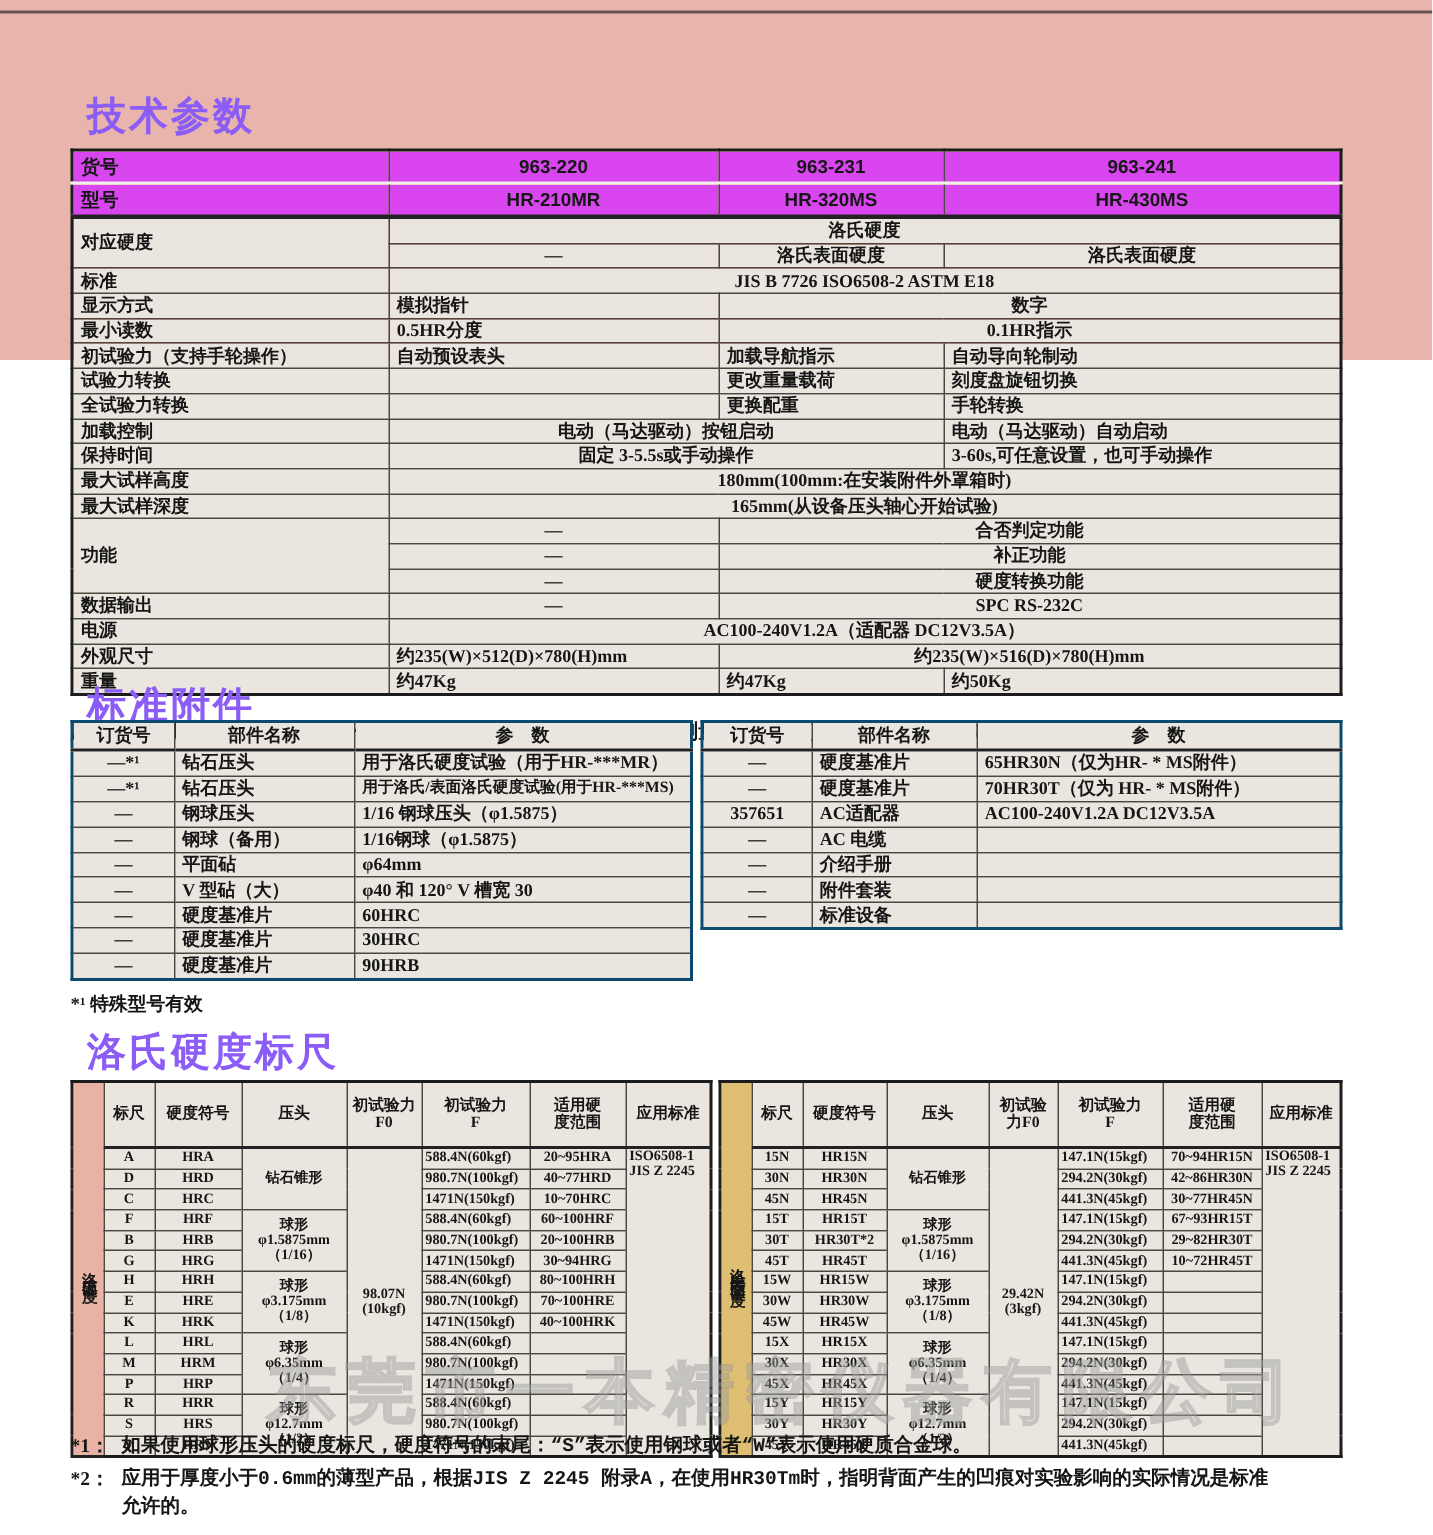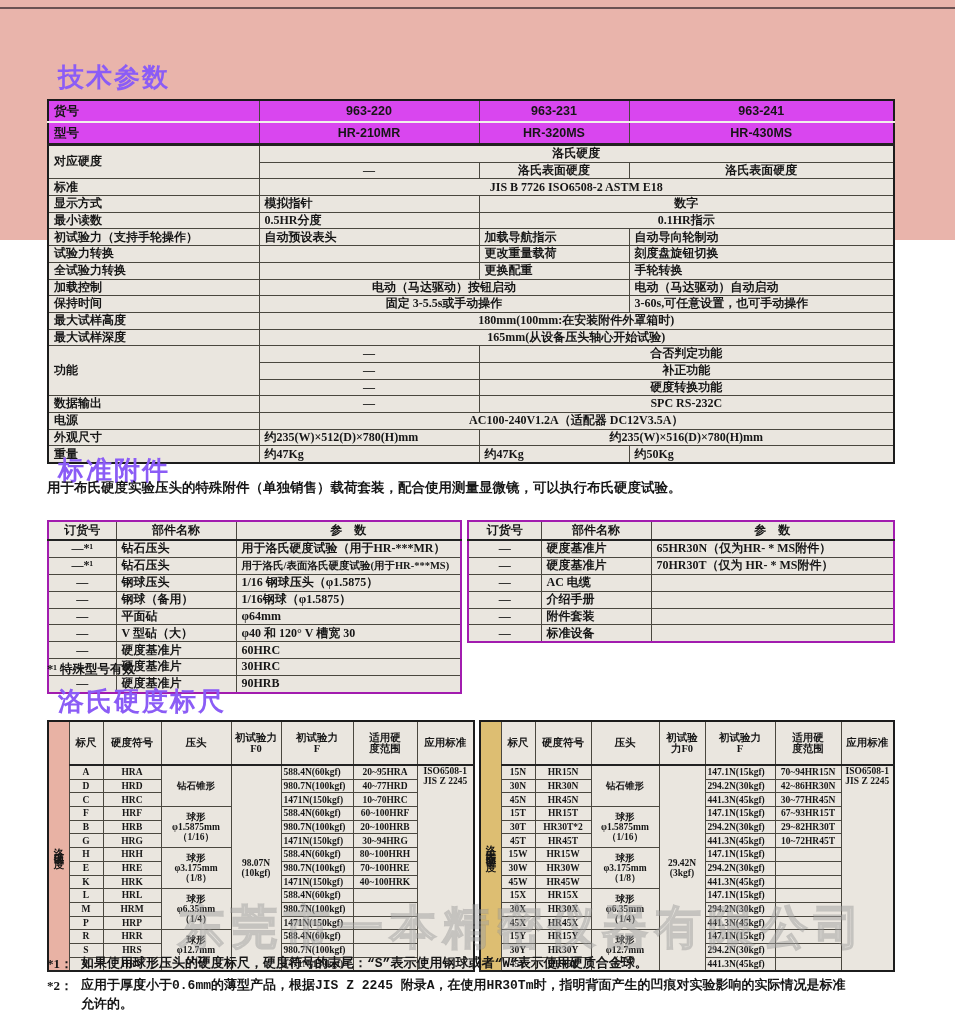--- a/index.html
+++ b/index.html
@@ -17,40 +17,40 @@
   .c{text-align:center;} .l{text-align:left;}
 
   
   .t1{left:47px;top:99px;width:846px;border:2px solid #1c1c1c;}
   .t1 td{height:15.7px;}
   .t1 tr.hdr td{background:#d946ef;height:20px;font-family:"Liberation Sans","DejaVu Sans",sans-serif;font-size:12.5px;}
   .t1 tr.hdr1 td{border-bottom:2px solid #f2f0ea;}
   .t1 tr.hdr2 td{border-bottom:3px solid #222;}
 
   
-  .t2{top:520px;border:2px solid #a21caf;padding-left:31px;}
+  .t2{top:480px;border:2px solid #0c4a6e;padding-left:31px;}
   .t2l{left:47px;width:413px;}
   .t2r{left:467px;width:426px;}
   .t2 td{height:15.9px;}
   .t2 tr.hd td{height:17px;text-align:center;border-bottom:2.5px solid #222;}
   .small{font-size:10.5px;margin-left:24px;}
   .fn2{position:absolute;left:47px;top:661px;font-size:12.5px;font-weight:bold;}
 
   
   .t3{top:720px;border:2px solid #1c1c1c;}
   .t3l{left:47px;width:426px;}
   .t3r{left:479px;width:414px;}
   .t3 td{height:12.7px;font-size:9.5px;padding:0 2px;line-height:1.08;}
   .t3 tr.hd td{height:42px;font-size:10.5px;text-align:center;white-space:pre-line;border-bottom:2px solid #222;}
   .pre{white-space:pre-line;}
   .strip{writing-mode:vertical-rl;text-orientation:upright;text-align:center;
          font-size:12.5px;letter-spacing:3px;font-family:"Liberation Sans","DejaVu Sans",sans-serif;}
   .strip-l{background:#e8b2a4;}
   .strip-g{background:#ddbe72;}
-  .std-cell{vertical-align:top;padding-top:36px;text-align:center;font-size:9px;}
+  .std-cell{vertical-align:top;padding-top:36px;text-align:left;font-size:9px;}
   .f0-cell{text-align:center;font-size:9.5px;}
   .ind-cell{text-align:center;font-size:9px;}
 
   
   .foot{position:absolute;left:47px;top:955px;width:870px;font-size:13px;font-weight:bold;}
   .fn{display:flex;margin-bottom:3px;}
   .fn .mk{width:34px;flex:0 0 34px;}
   .fn .tx{white-space:pre-line;flex:1;line-height:1.45;font-family:Liberation Mono, monospace;}
 
   
@@ -262,20 +262,25 @@
     </tr>
     <tr>
           <td class="c">—</td>
           <td class="l">硬度基准片</td>
           <td class="l">65HR30N（仅为HR- * MS附件）</td>
         </tr>
     <tr>
           <td class="c">—</td>
           <td class="l">硬度基准片</td>
           <td class="l">70HR30T（仅为 HR- * MS附件）</td>
+        </tr>
+    <tr>
+          <td class="c">357651</td>
+          <td class="l">AC适配器</td>
+          <td class="l">AC100-240V1.2A DC12V3.5A</td>
         </tr>
     <tr>
           <td class="c">—</td>
           <td class="l">AC 电缆</td>
           <td class="l"></td>
         </tr>
     <tr>
           <td class="c">—</td>
           <td class="l">介绍手册</td>
           <td class="l"></td>

